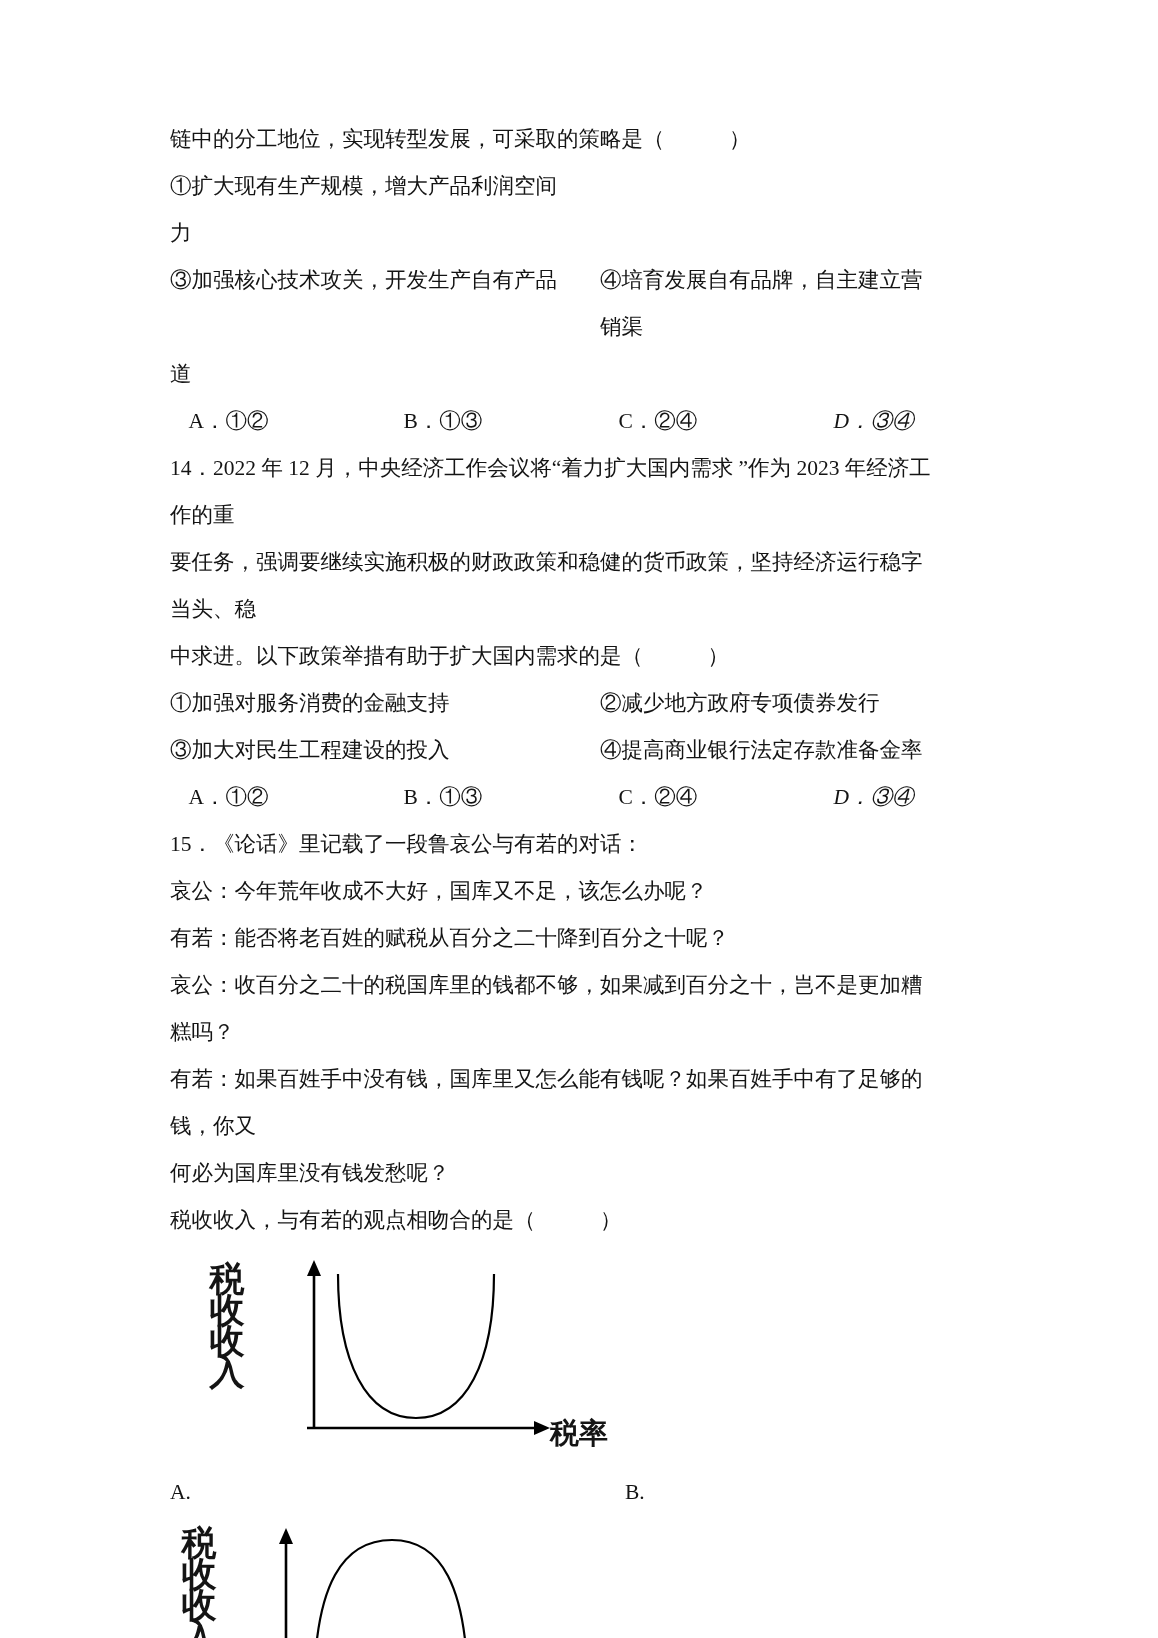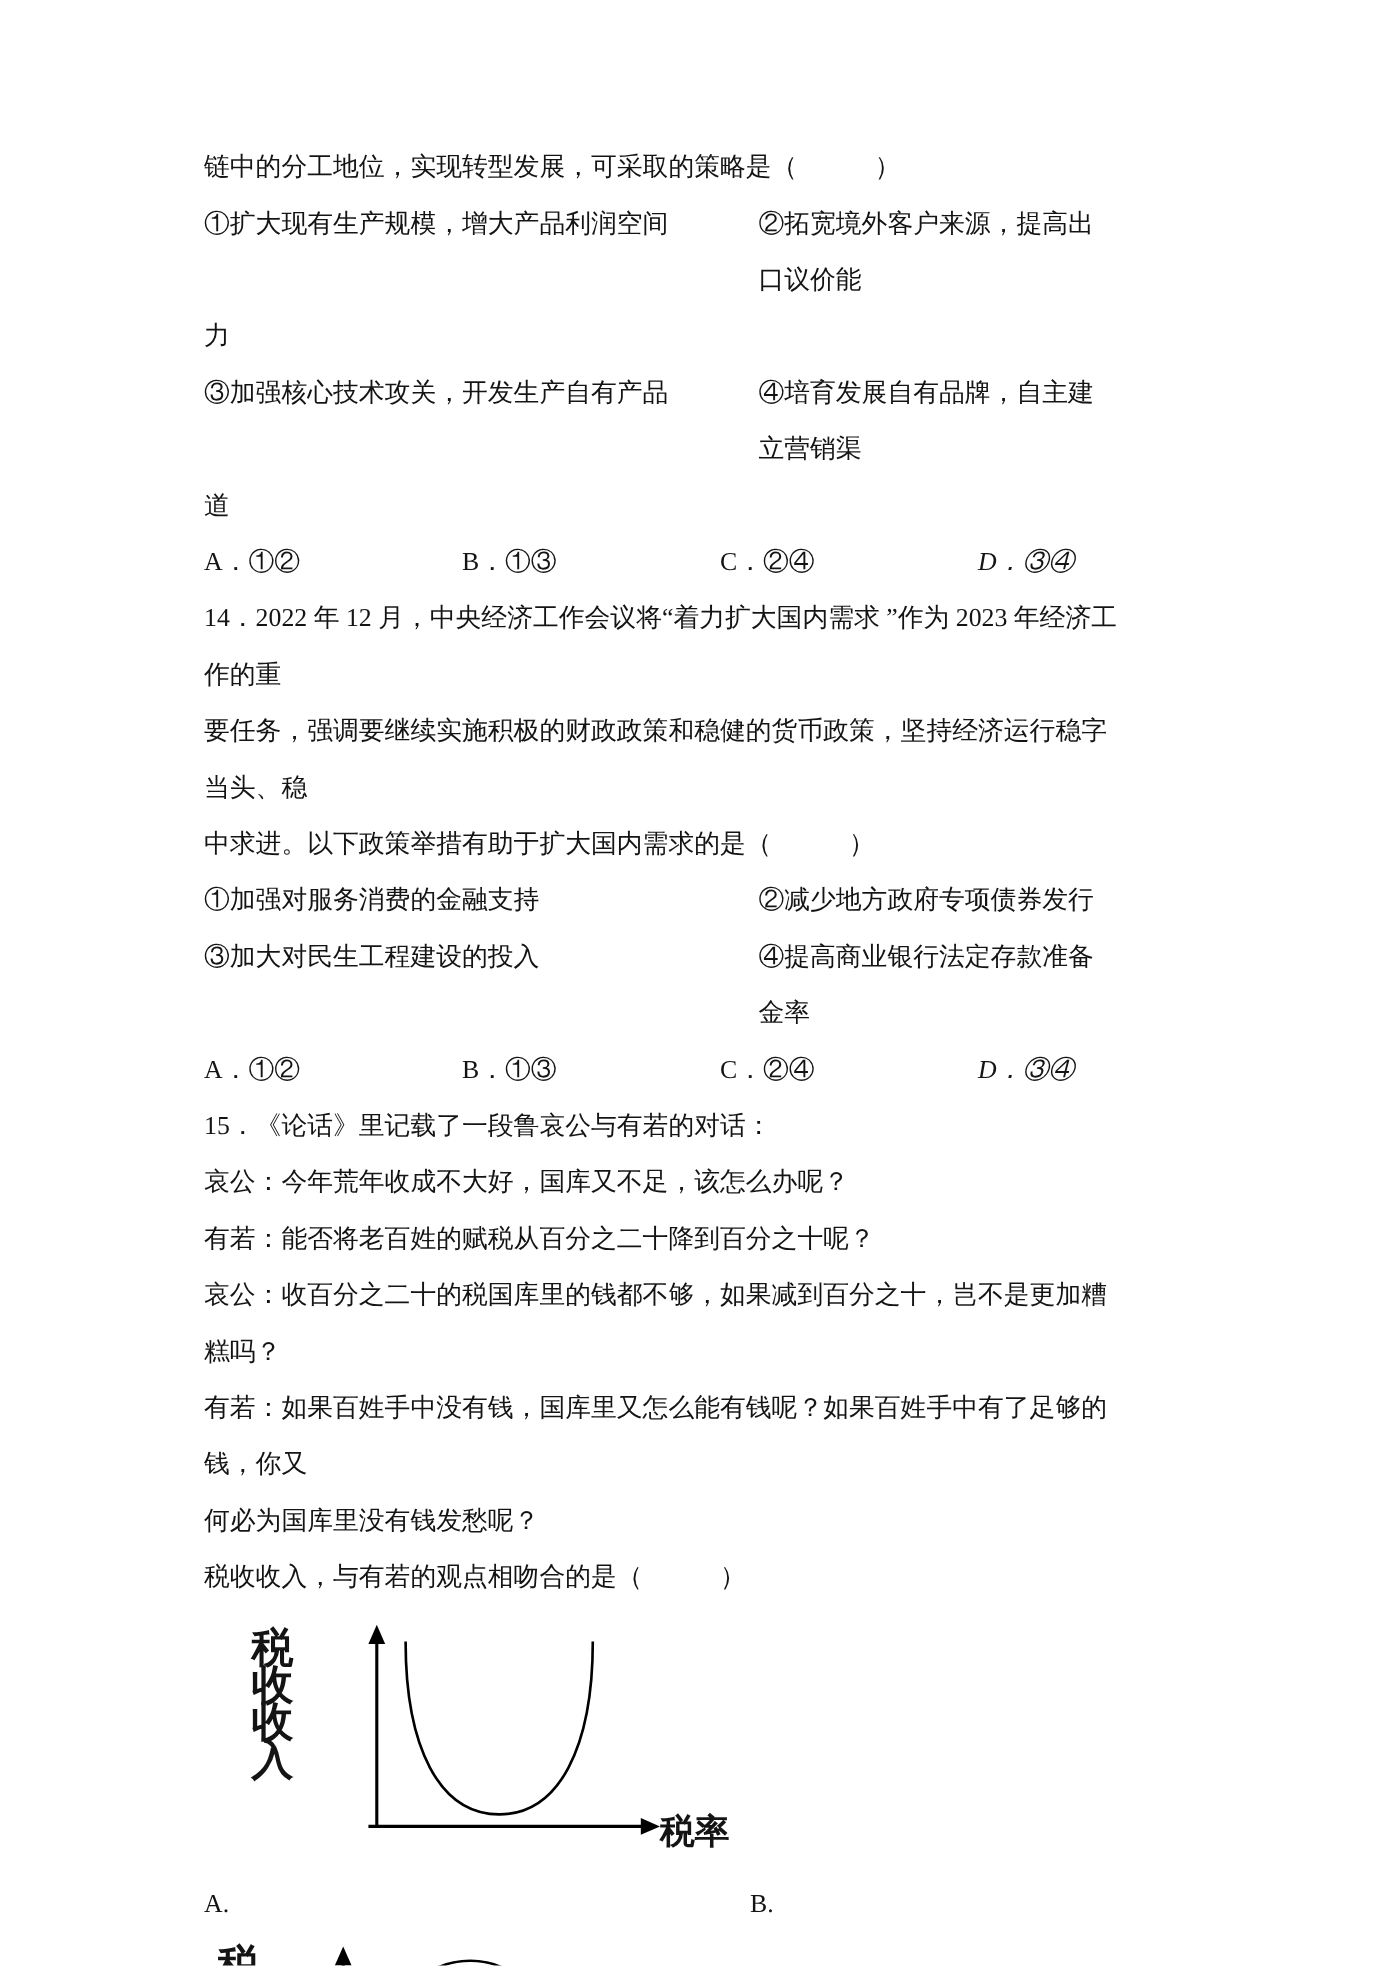--- a/index.html
+++ b/index.html
@@ -7,24 +7,24 @@
     position:relative;
     width:1158px;height:1638px;
     box-sizing:border-box;
     background:#ffffff;
     color:#141414;
     font-family:"Liberation Serif","DejaVu Serif",serif;
     font-size:21.5px;
     padding:116px 226px 0 170px;
   }
   .ln{margin:0;line-height:47px;}
-  .two-col{display:flex;line-height:47px;gap:32px;}
+  .two-col{display:flex;line-height:47px;}
   .two-col .left{width:430px;flex:0 0 430px;}
   .two-col .right{flex:1;}
-  .answers{display:flex;line-height:47px;}
+  .answers{display:flex;line-height:47px;justify-content:center;}
   .answers span{flex:0 0 215px;}
   .answers span:last-child{flex:0 0 auto;font-style:italic;}
 
   .chart{position:relative;height:212px;margin-top:14px;}
   .chart.chart-a{margin-left:28px;}
   .chart.chart-b{margin-left:0px;margin-top:10px;}
   .chart svg{position:absolute;left:56px;top:0;}
   .ylab{
     position:absolute;left:0;top:6px;width:58px;
     font-weight:bold;font-size:35px;line-height:31px;
@@ -43,21 +43,20 @@
   .arrow{fill:#000;stroke:none;}
 </style>
 </head>
 <body>
 
 <div class="page">
 
   <p class="ln">链中的分工地位，实现转型发展，可采取的策略是（　　　）</p>
   <div class="two-col">
     <span class="left">①扩大现有生产规模，增大产品利润空间</span>
-    <span class="right">②拓宽境外客户来源，提高出口议价能</span>
   </div>
   <p class="ln">力</p>
   <div class="two-col">
     <span class="left">③加强核心技术攻关，开发生产自有产品</span>
     <span class="right">④培育发展自有品牌，自主建立营销渠</span>
   </div>
   <p class="ln">道</p>
   <div class="answers">
     <span>A．①②</span>
     <span>B．①③</span>

